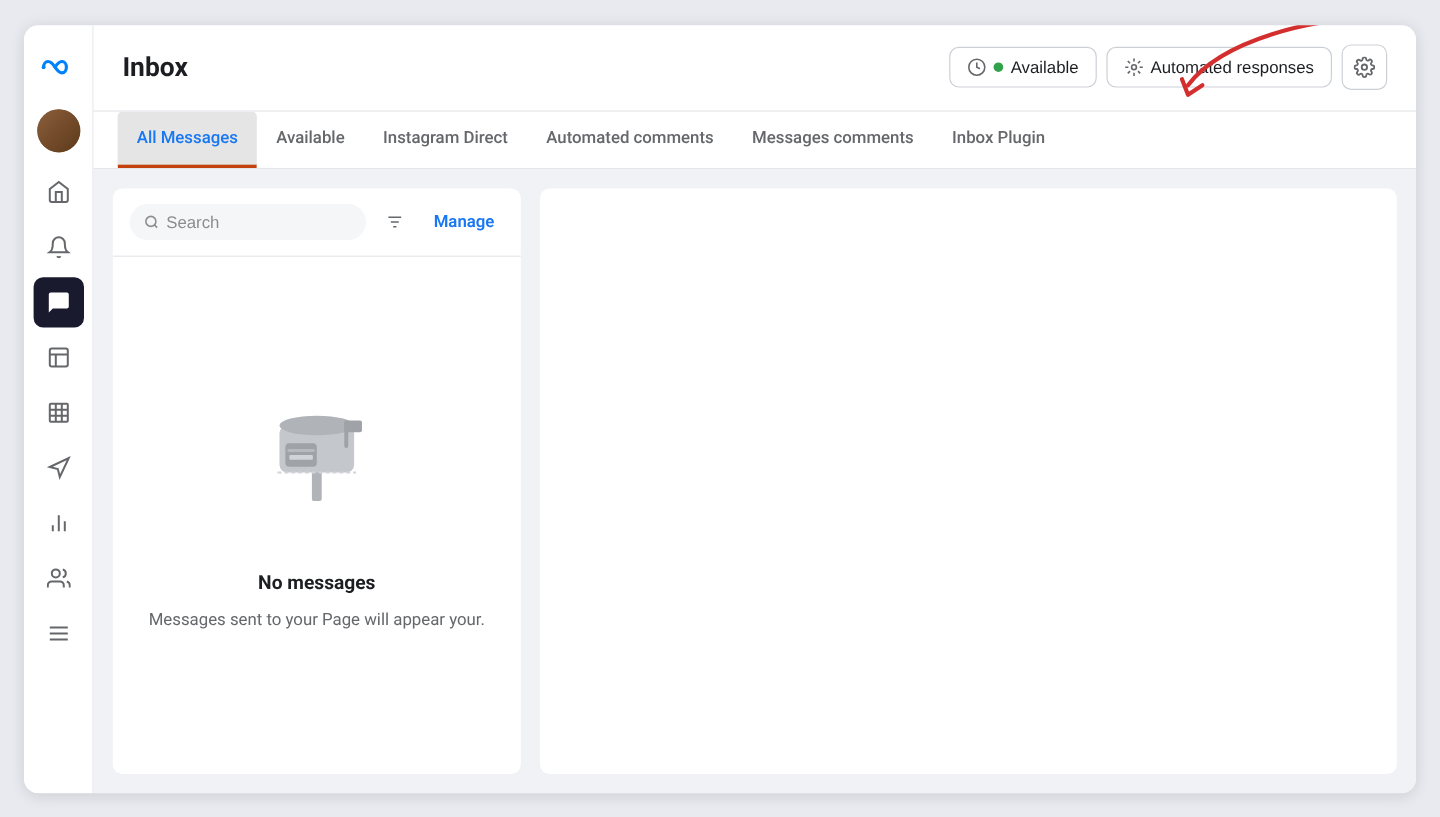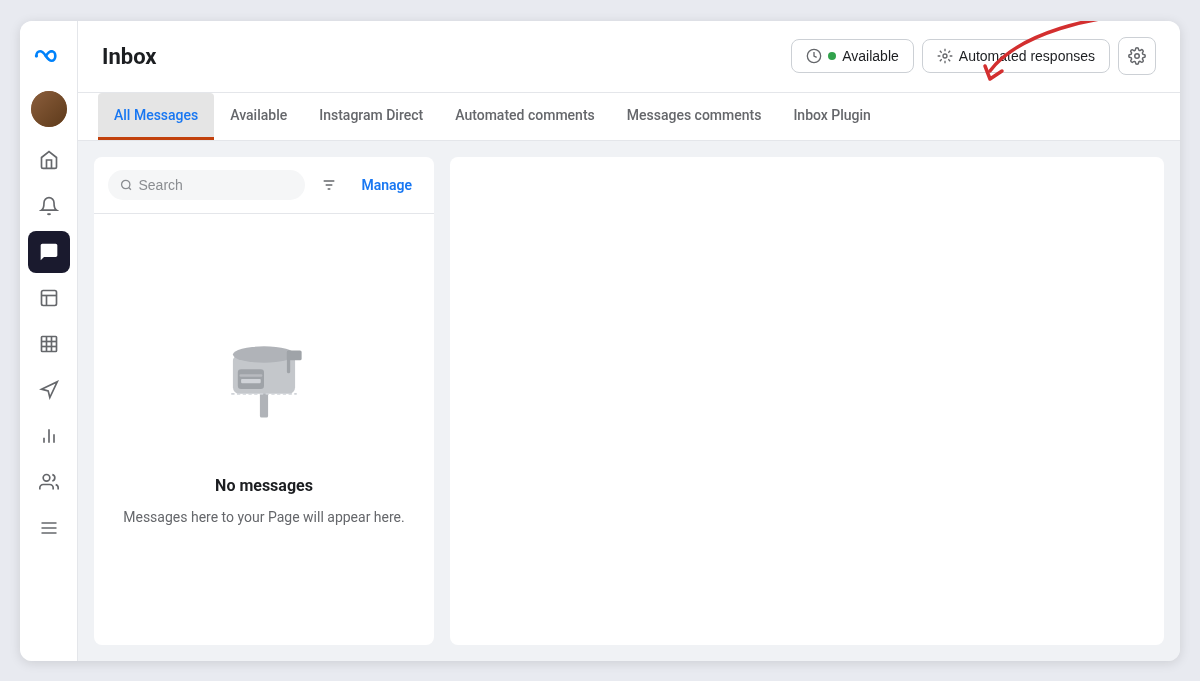--- a/index.html
+++ b/index.html
@@ -441,20 +441,20 @@
             <rect x="88" y="25" width="4" height="28" rx="2" fill="#9fa3a8"></rect>
             <rect x="88" y="25" width="18" height="12" rx="2" fill="#9fa3a8"></rect>
 
             <rect x="30" y="54" width="28" height="3" rx="1.5" fill="#b8babf"></rect>
 
             <rect x="32" y="60" width="24" height="5" rx="1" fill="#d0d3d8"></rect>
 
             <line x1="20" y1="78" x2="100" y2="78" stroke="#d0d3d8" stroke-width="2" stroke-dasharray="4 3"></line>
           </svg>
           <div class="empty-title">No messages</div>
-          <div class="empty-subtitle">Messages here to your Page will appear here.</div>
+          <div class="empty-subtitle">Messages sent to your Page will appear your.</div>
         </div>
       </div>
 
       <div class="right-panel"></div>
     </div>
   </div>
 </div>
 
 </body></html>

